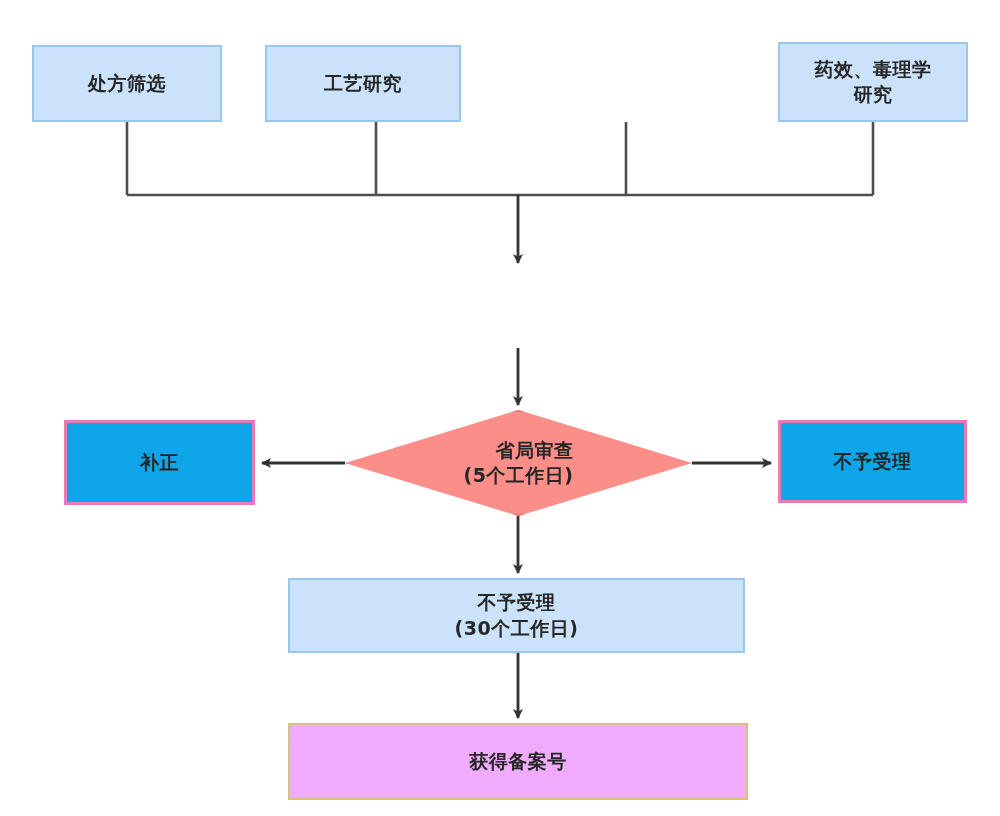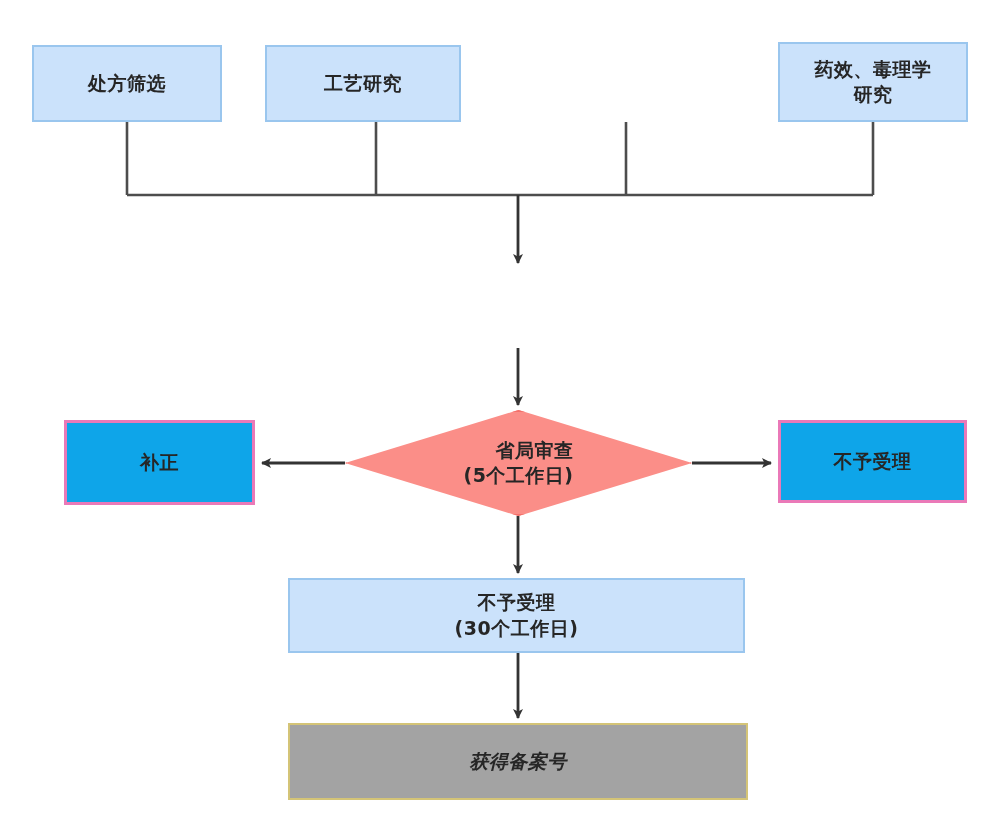--- a/index.html
+++ b/index.html
@@ -37,24 +37,23 @@
     background: #cbe2fb;
     border: 2px solid #9ac6ee;
     font-size: 19px;
   }
   .node-pink {
     background: #0ea5e9;
     border: 3px solid #ea79b8;
     font-size: 19px;
   }
   .node-yellow {
-    background: #a3a3a3;
+    background: #f0abfc;
     border: 2px solid #d4c477;
     font-size: 19px;
-    font-style: italic;
   }
   .node-diamond-wrap {
     position: absolute;
     z-index: 3;
   }
   .node-diamond-shape {
     position: absolute;
     inset: 0;
     background: #fb8e88;
     border: 2px solid #f4716b;

